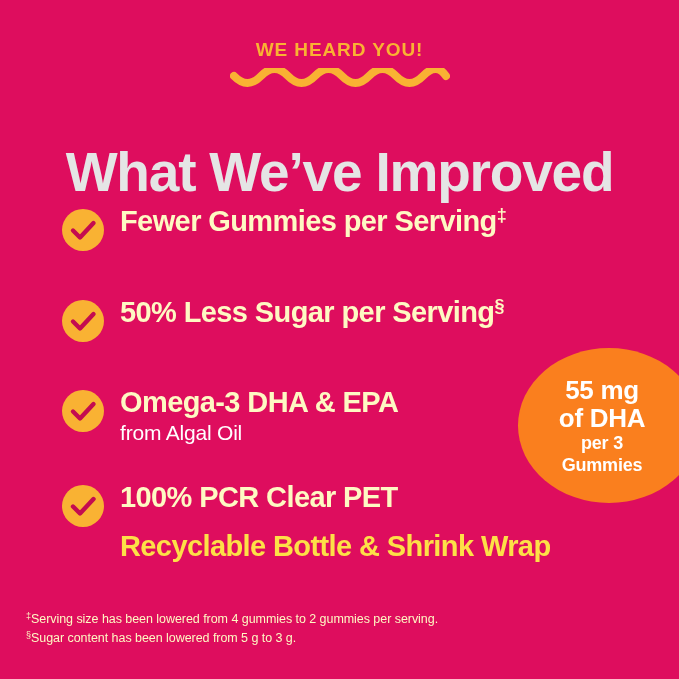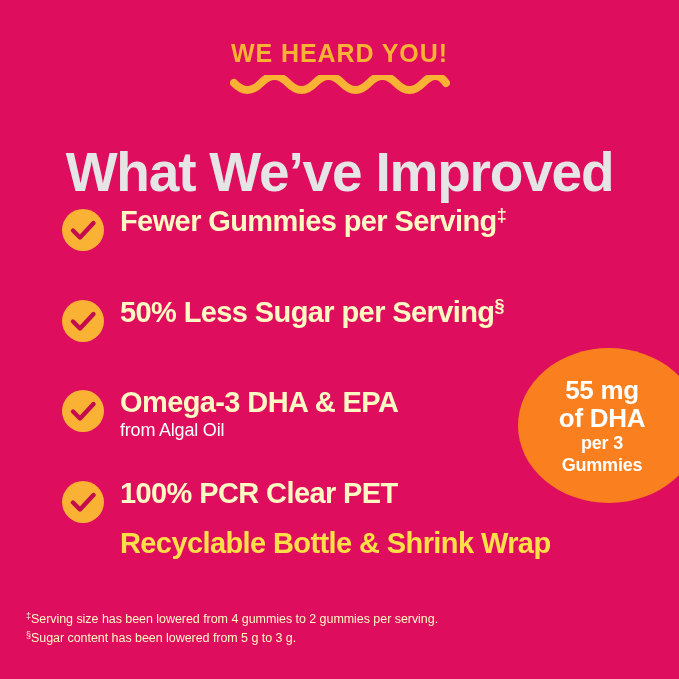--- a/index.html
+++ b/index.html
@@ -28,21 +28,21 @@
   .eyebrow-wrap {
     position: absolute;
     top: 40px;
     left: 0;
     width: 679px;
     text-align: center;
   }
   .eyebrow {
     display: block;
     color: #F9B233;
-    font-size: 25px;
+    font-size: 19px;
     font-weight: bold;
     letter-spacing: 0.9px;
     line-height: 1.1;
     text-transform: uppercase;
   }
   .squiggle {
     display: block;
     margin: 7px auto 0 auto;
     width: 220px;
     height: 24px;
@@ -134,21 +134,21 @@
     white-space: nowrap;
   }
   .benefit-title .sup {
     font-size: 18px;
     vertical-align: 10px;
     font-weight: bold;
   }
   .benefit-sub {
     display: block;
     color: #FFFFFF;
-    font-size: 18px;
+    font-size: 21px;
     font-weight: normal;
     letter-spacing: -0.2px;
     line-height: 1.2;
     margin-top: 2px;
     white-space: nowrap;
   }
   .benefit-line2 {
     display: block;
     color: #fde047;
     font-size: 29px;

